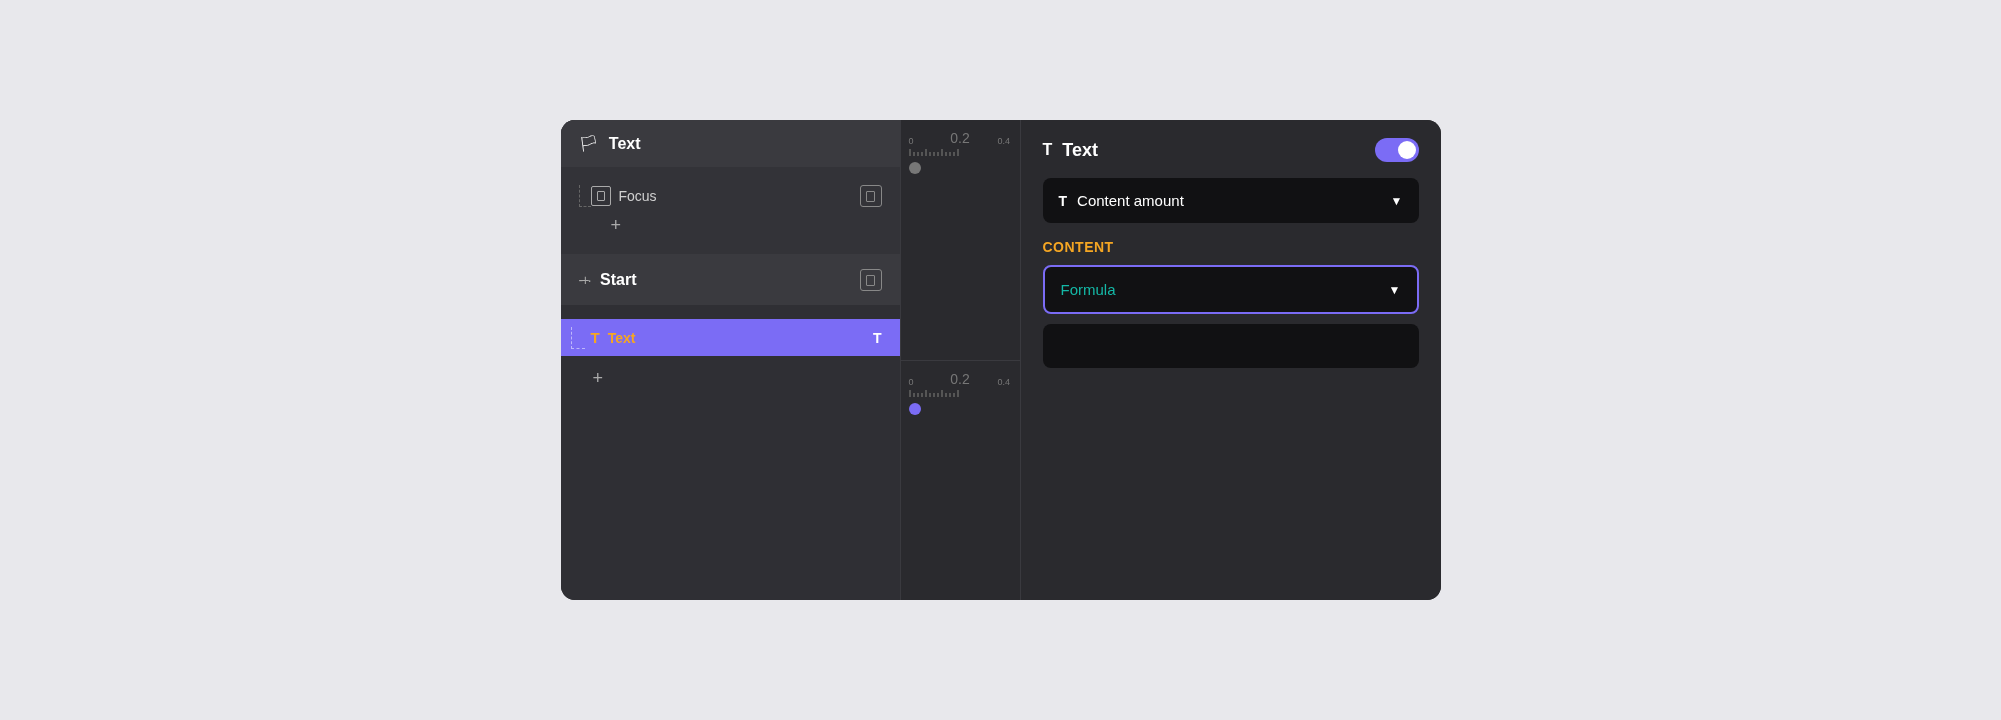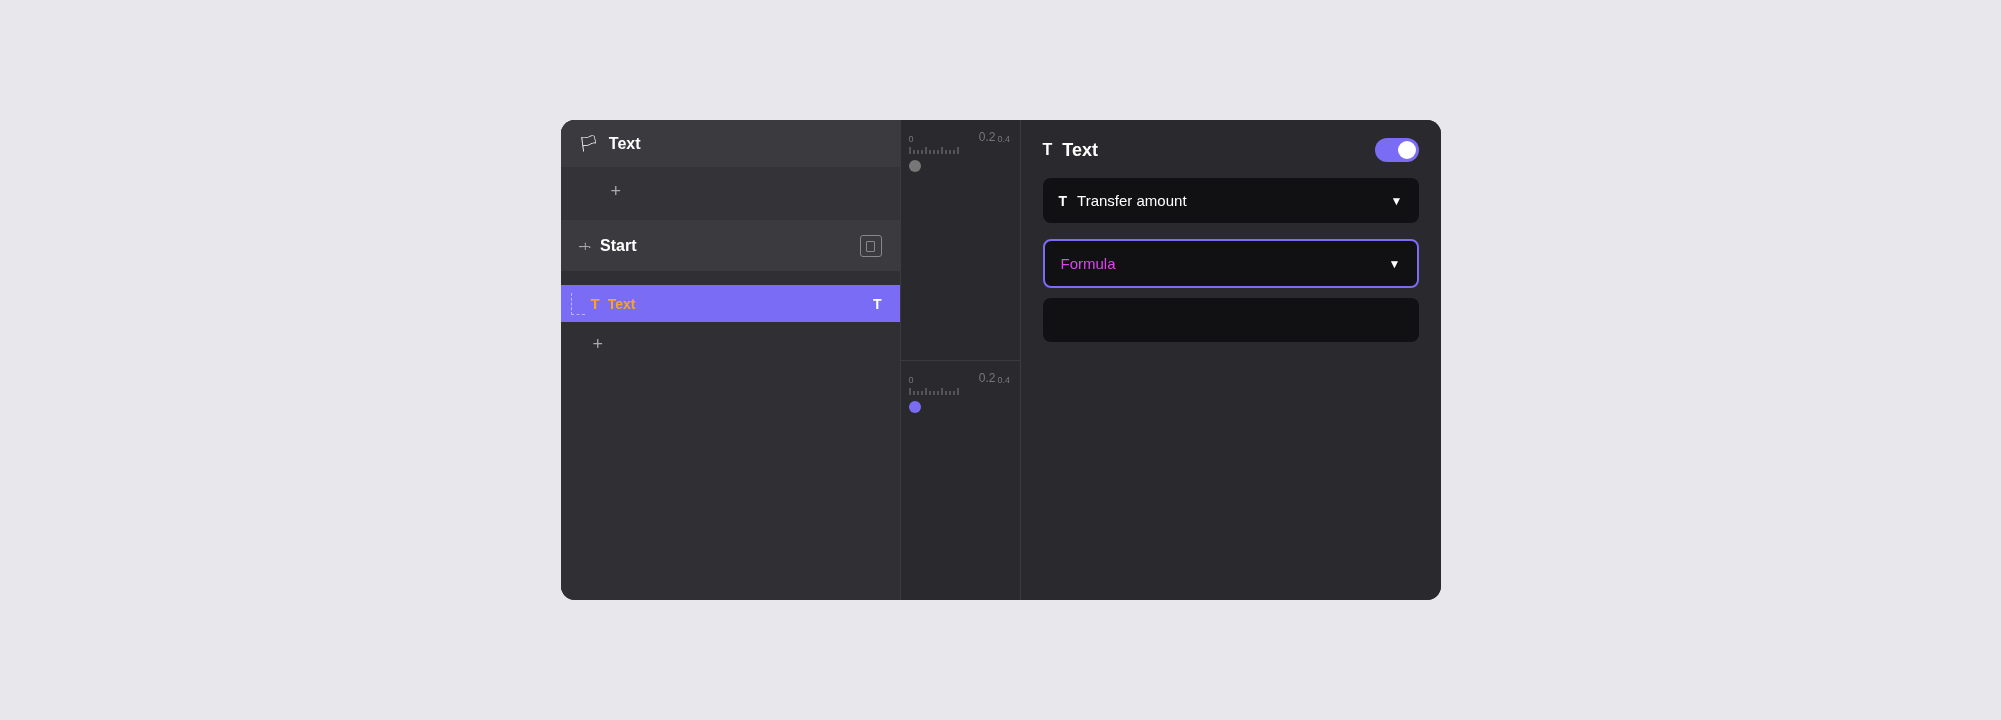--- a/index.html
+++ b/index.html
@@ -342,21 +342,21 @@
       background: #111113;
       border: 2px solid #7b6cf5;
       border-radius: 8px;
       padding: 14px 16px;
       display: flex;
       align-items: center;
       cursor: pointer;
     }
 
     .formula-text {
-      color: #d946ef;
+      color: #14b8a6;
       font-size: 15px;
       font-weight: 500;
       flex: 1;
     }
 
     .formula-arrow {
       color: #fff;
       font-size: 12px;
     }
 
@@ -400,23 +400,23 @@
     }
 
     .ruler-num {
       color: #777;
       font-size: 9px;
       min-width: 14px;
     }
 
     .ruler-num-mid {
       color: #777;
-      font-size: 12px;
-      flex: 1;
-      text-align: right;
+      font-size: 14px;
+      flex: 1;
+      text-align: center;
     }
 
     .ticks-area {
       display: flex;
       gap: 2px;
       padding: 0 8px;
       align-items: flex-end;
       height: 8px;
     }
 
@@ -434,20 +434,30 @@
 <div class="main-container">
 
   <div class="left-panel">
 
     <div class="start-section">
       <div class="start-header">
         <span class="flag-icon">🏳</span>
         <span class="start-header-text">Text</span>
       </div>
       <div class="start-body">
+        <div class="tree-item">
+          <div class="tree-line"></div>
+          <div class="focus-icon-box">
+            <div class="focus-inner"></div>
+          </div>
+          <span class="item-label">Focus</span>
+          <div class="item-badge">
+            <div class="item-badge-inner"></div>
+          </div>
+        </div>
         <div class="add-row">
           <span class="add-plus">+</span>
         </div>
       </div>
     </div>
 
     <div class="detect-section">
       <div class="detect-header">
         <span class="detect-icon">
           <span style="font-size:14px;color:#aaa;letter-spacing:-2px;">-+·</span>
@@ -535,25 +545,26 @@
         <span class="right-title-icon">T</span>
         <span class="right-title-text">Text</span>
       </div>
       <div class="toggle-switch">
         <div class="toggle-knob"></div>
       </div>
     </div>
 
     <div class="dropdown-select">
       <span class="dropdown-icon-t">T</span>
-      <span class="dropdown-text">Transfer amount</span>
+      <span class="dropdown-text">Content amount</span>
       <span class="dropdown-arrow">▼</span>
     </div>
 
     <div class="content-section">
+      <span class="content-label">Content</span>
       <div class="formula-dropdown">
         <span class="formula-text">Formula</span>
         <span class="formula-arrow">▼</span>
       </div>
       <div class="formula-input-box"></div>
     </div>
 
   </div>
 
 </div>

